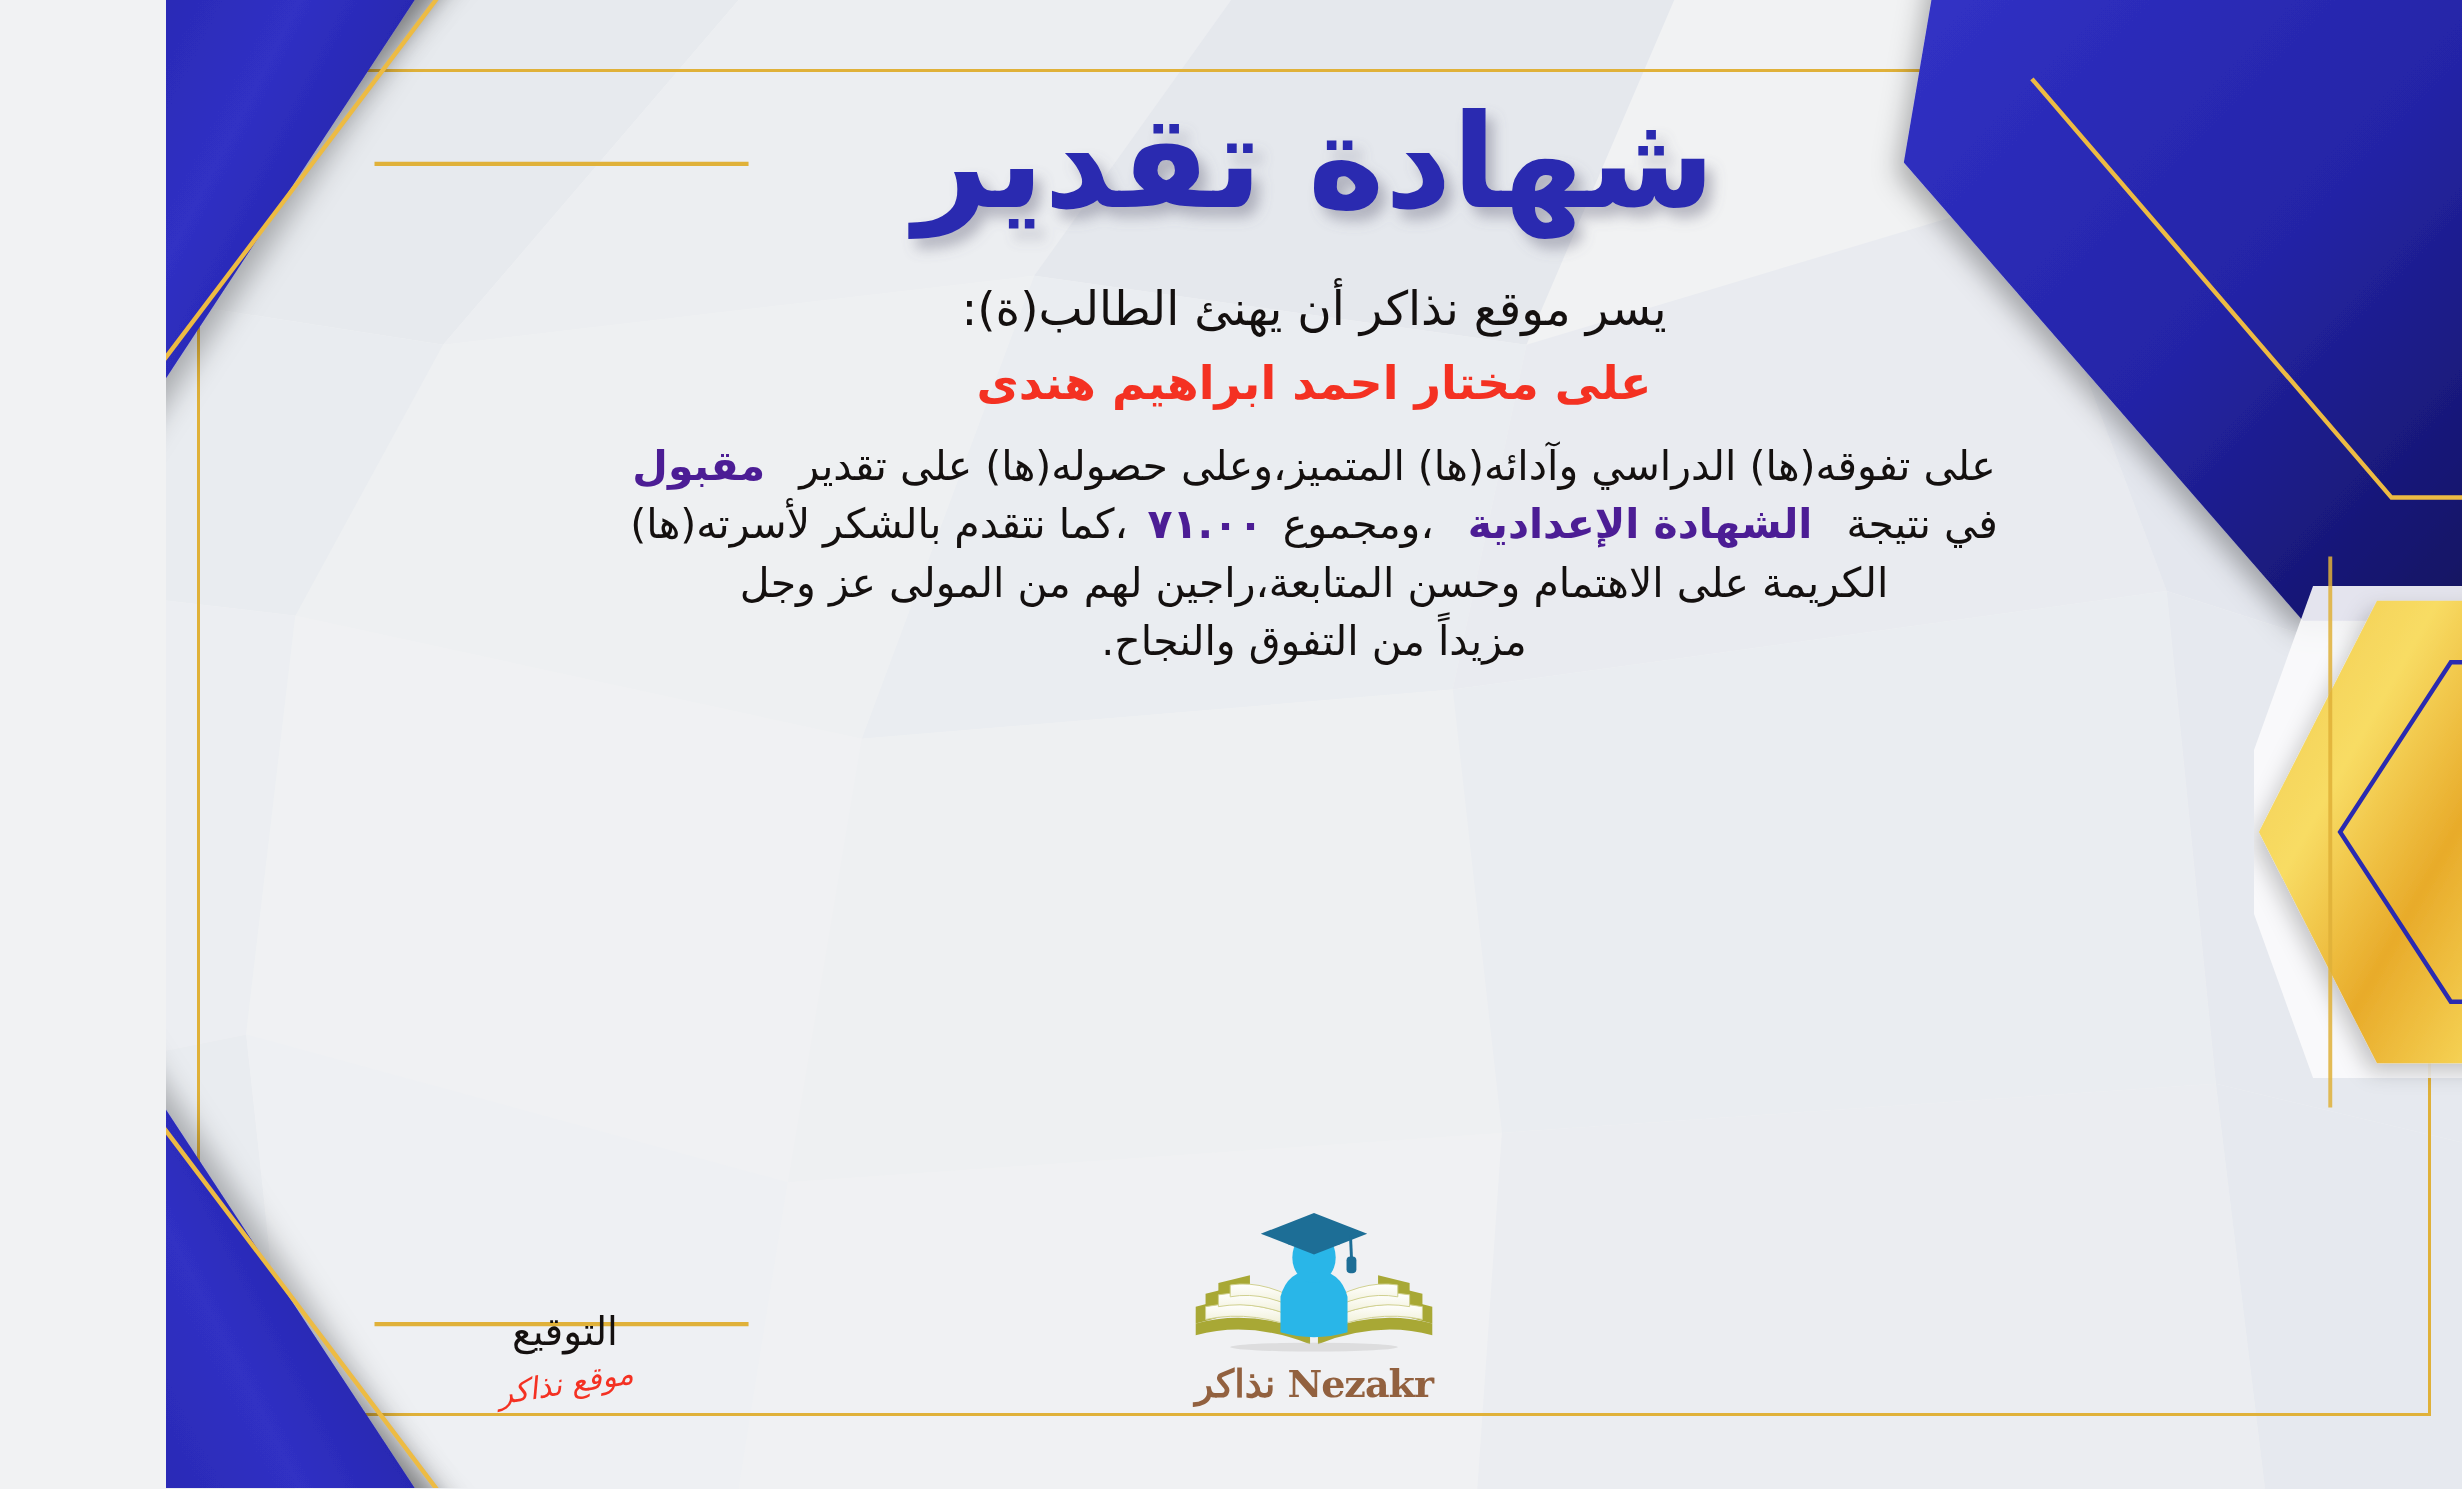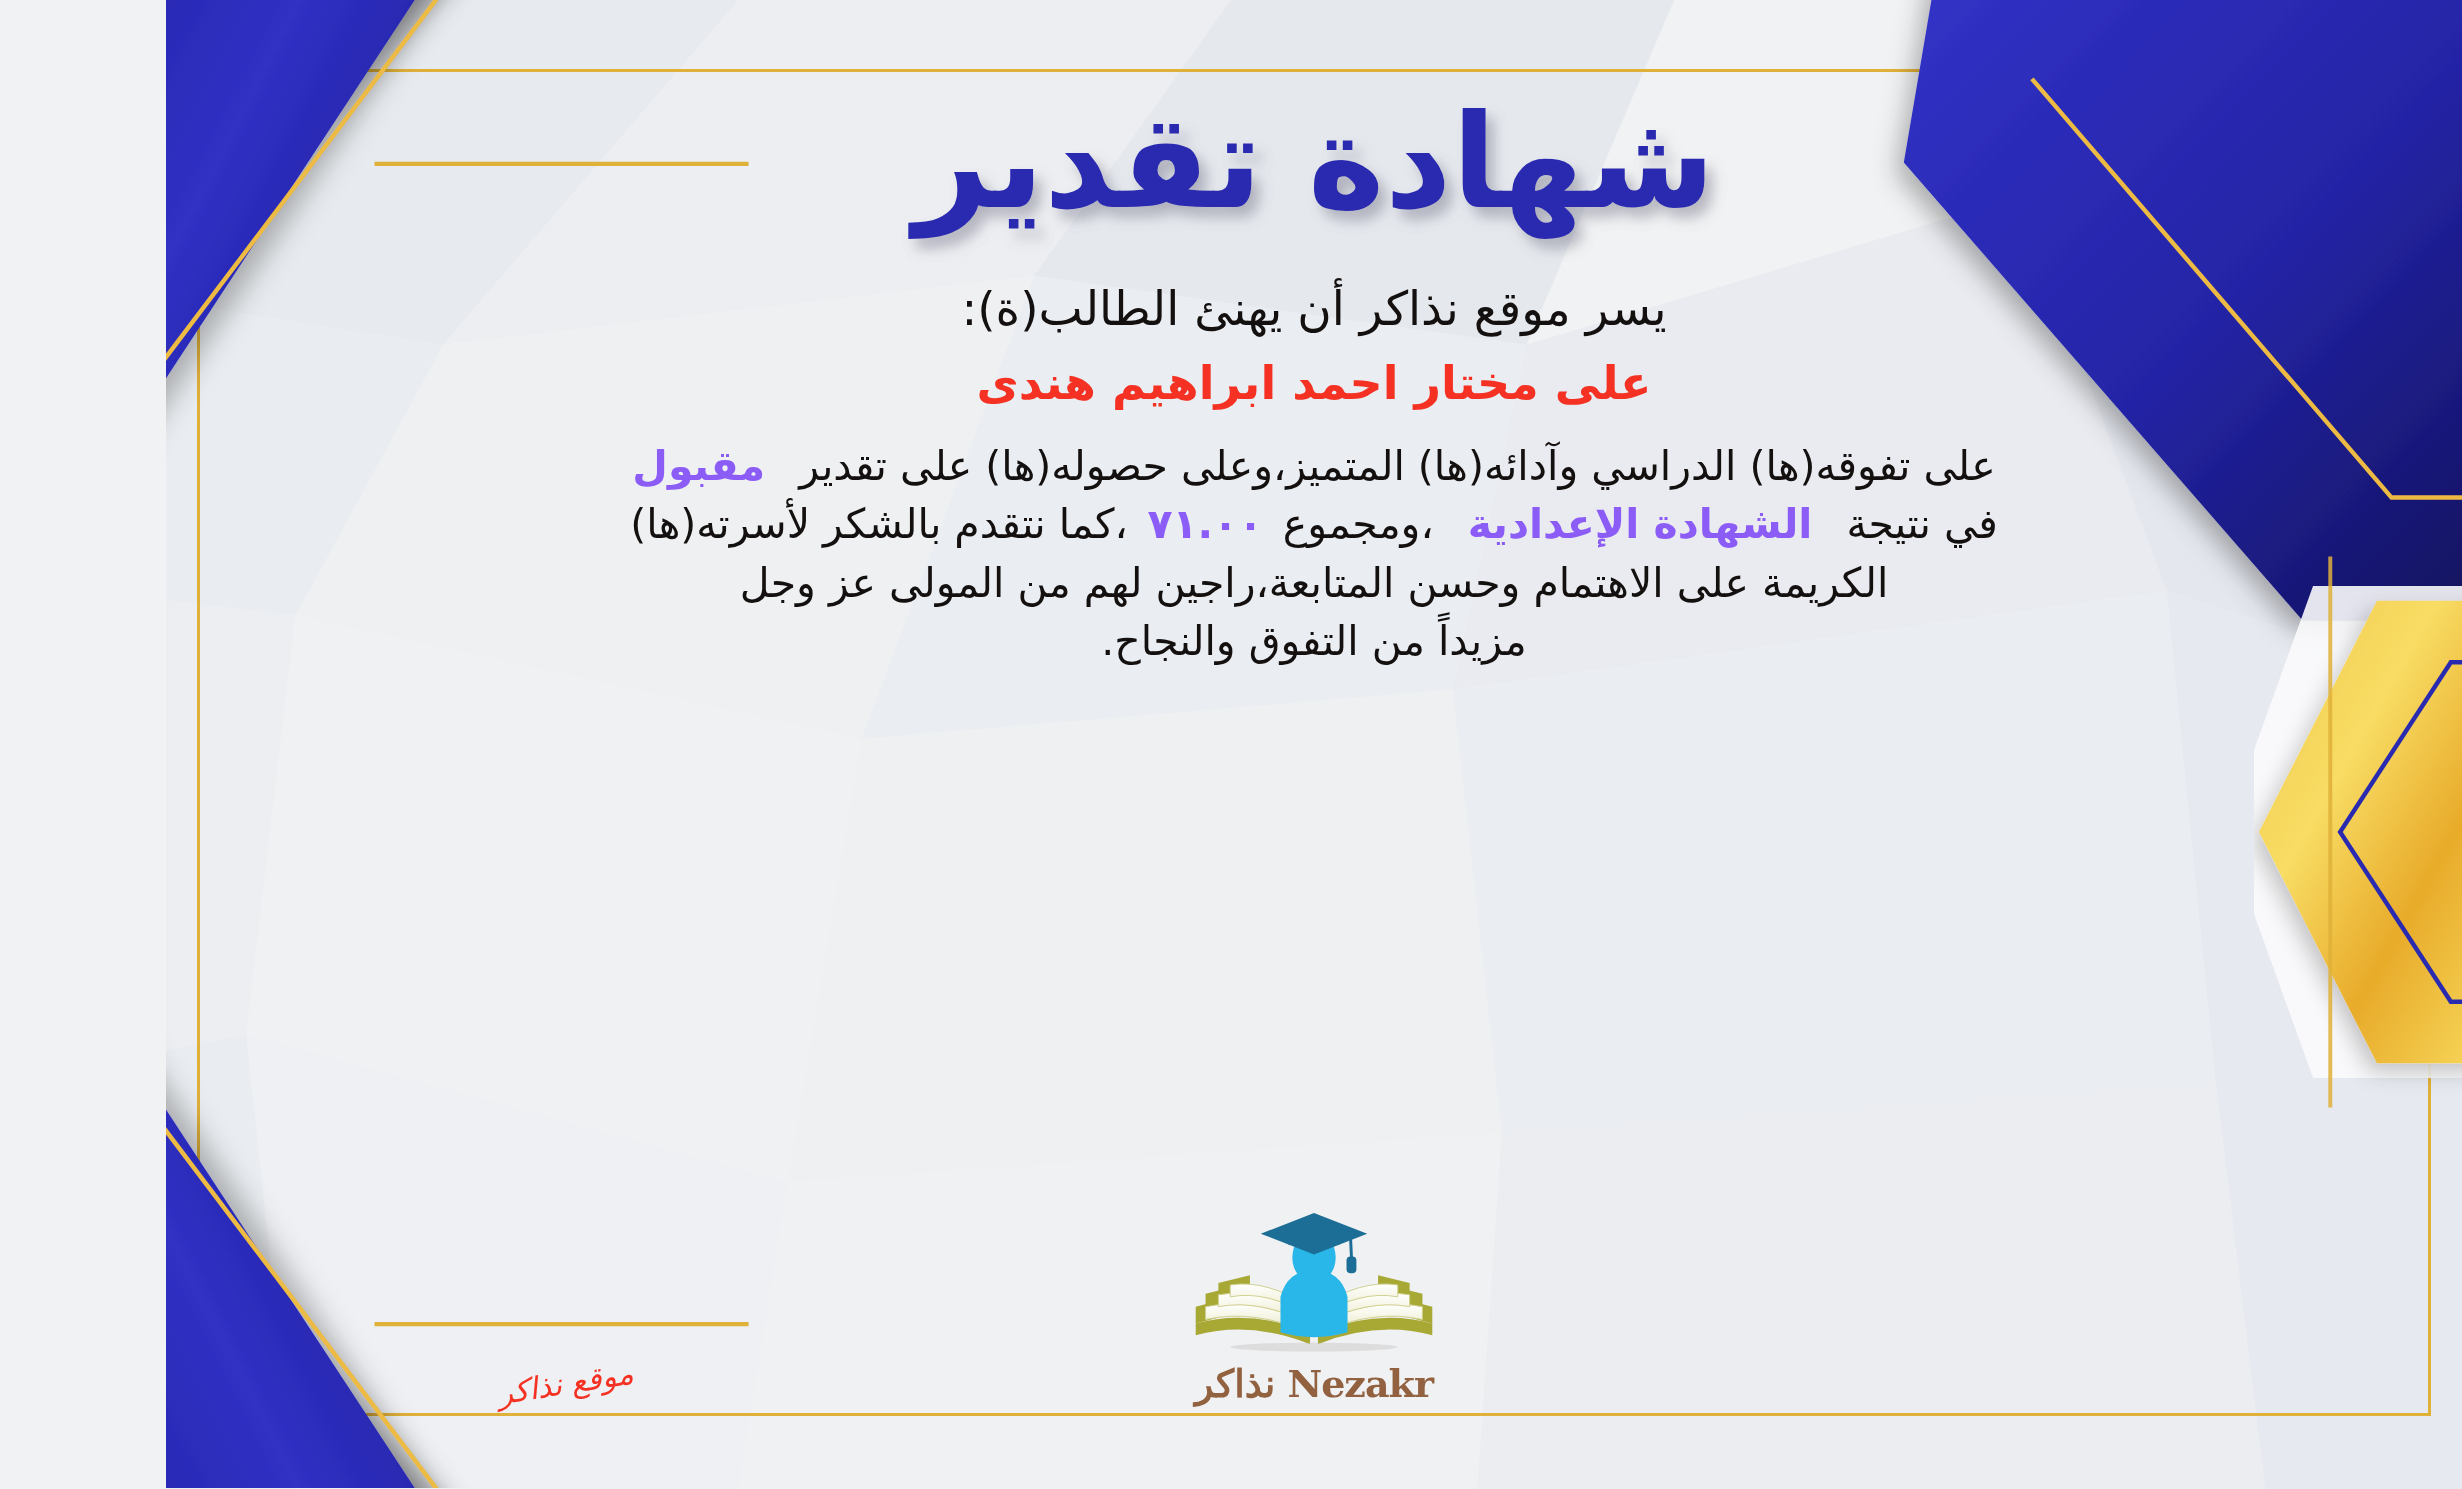--- a/index.html
+++ b/index.html
@@ -55,21 +55,21 @@
 
   .body-block{
     margin-top:26.6px;
     width:2285px;
     text-align:center;
     font-size:41px;
     line-height:1.42;
     color:#14100f;
   }
   .body-line{white-space:nowrap;display:block;}
-  .hl{color:#8b5cf6;font-weight:bold;}
+  .hl{color:#4c1d95;font-weight:bold;}
   .sp{display:inline-block;width:34px;}
   .sp-sm{display:inline-block;width:19.7px;}
 
   
   .footer{
     position:absolute;
     left:0;right:0;bottom:84px;
     display:flex;align-items:flex-end;justify-content:center;
     z-index:9;
   }
@@ -264,20 +264,21 @@
 
     <span class="body-line">الكريمة على الاهتمام وحسن المتابعة،راجين لهم من المولى عز وجل</span>
 
     <span class="body-line">مزيداً من التفوق والنجاح.</span>
   </div>
 </div>
 
 <div class="footer">
 
   <div class="sign-block">
+    <div class="sign-label">التوقيع</div>
     <div class="signature">موقع نذاكر</div>
   </div>
 
   <div class="logo-block">
     <div class="logo-mark">
       <svg width="276" height="148" viewBox="0 0 560 300">
         <defs>
           <linearGradient id="pageGrad" x1="0" y1="0" x2="0" y2="1">
             <stop offset="0%" stop-color="#ffffff"></stop>
             <stop offset="100%" stop-color="#e9e8c2"></stop>

